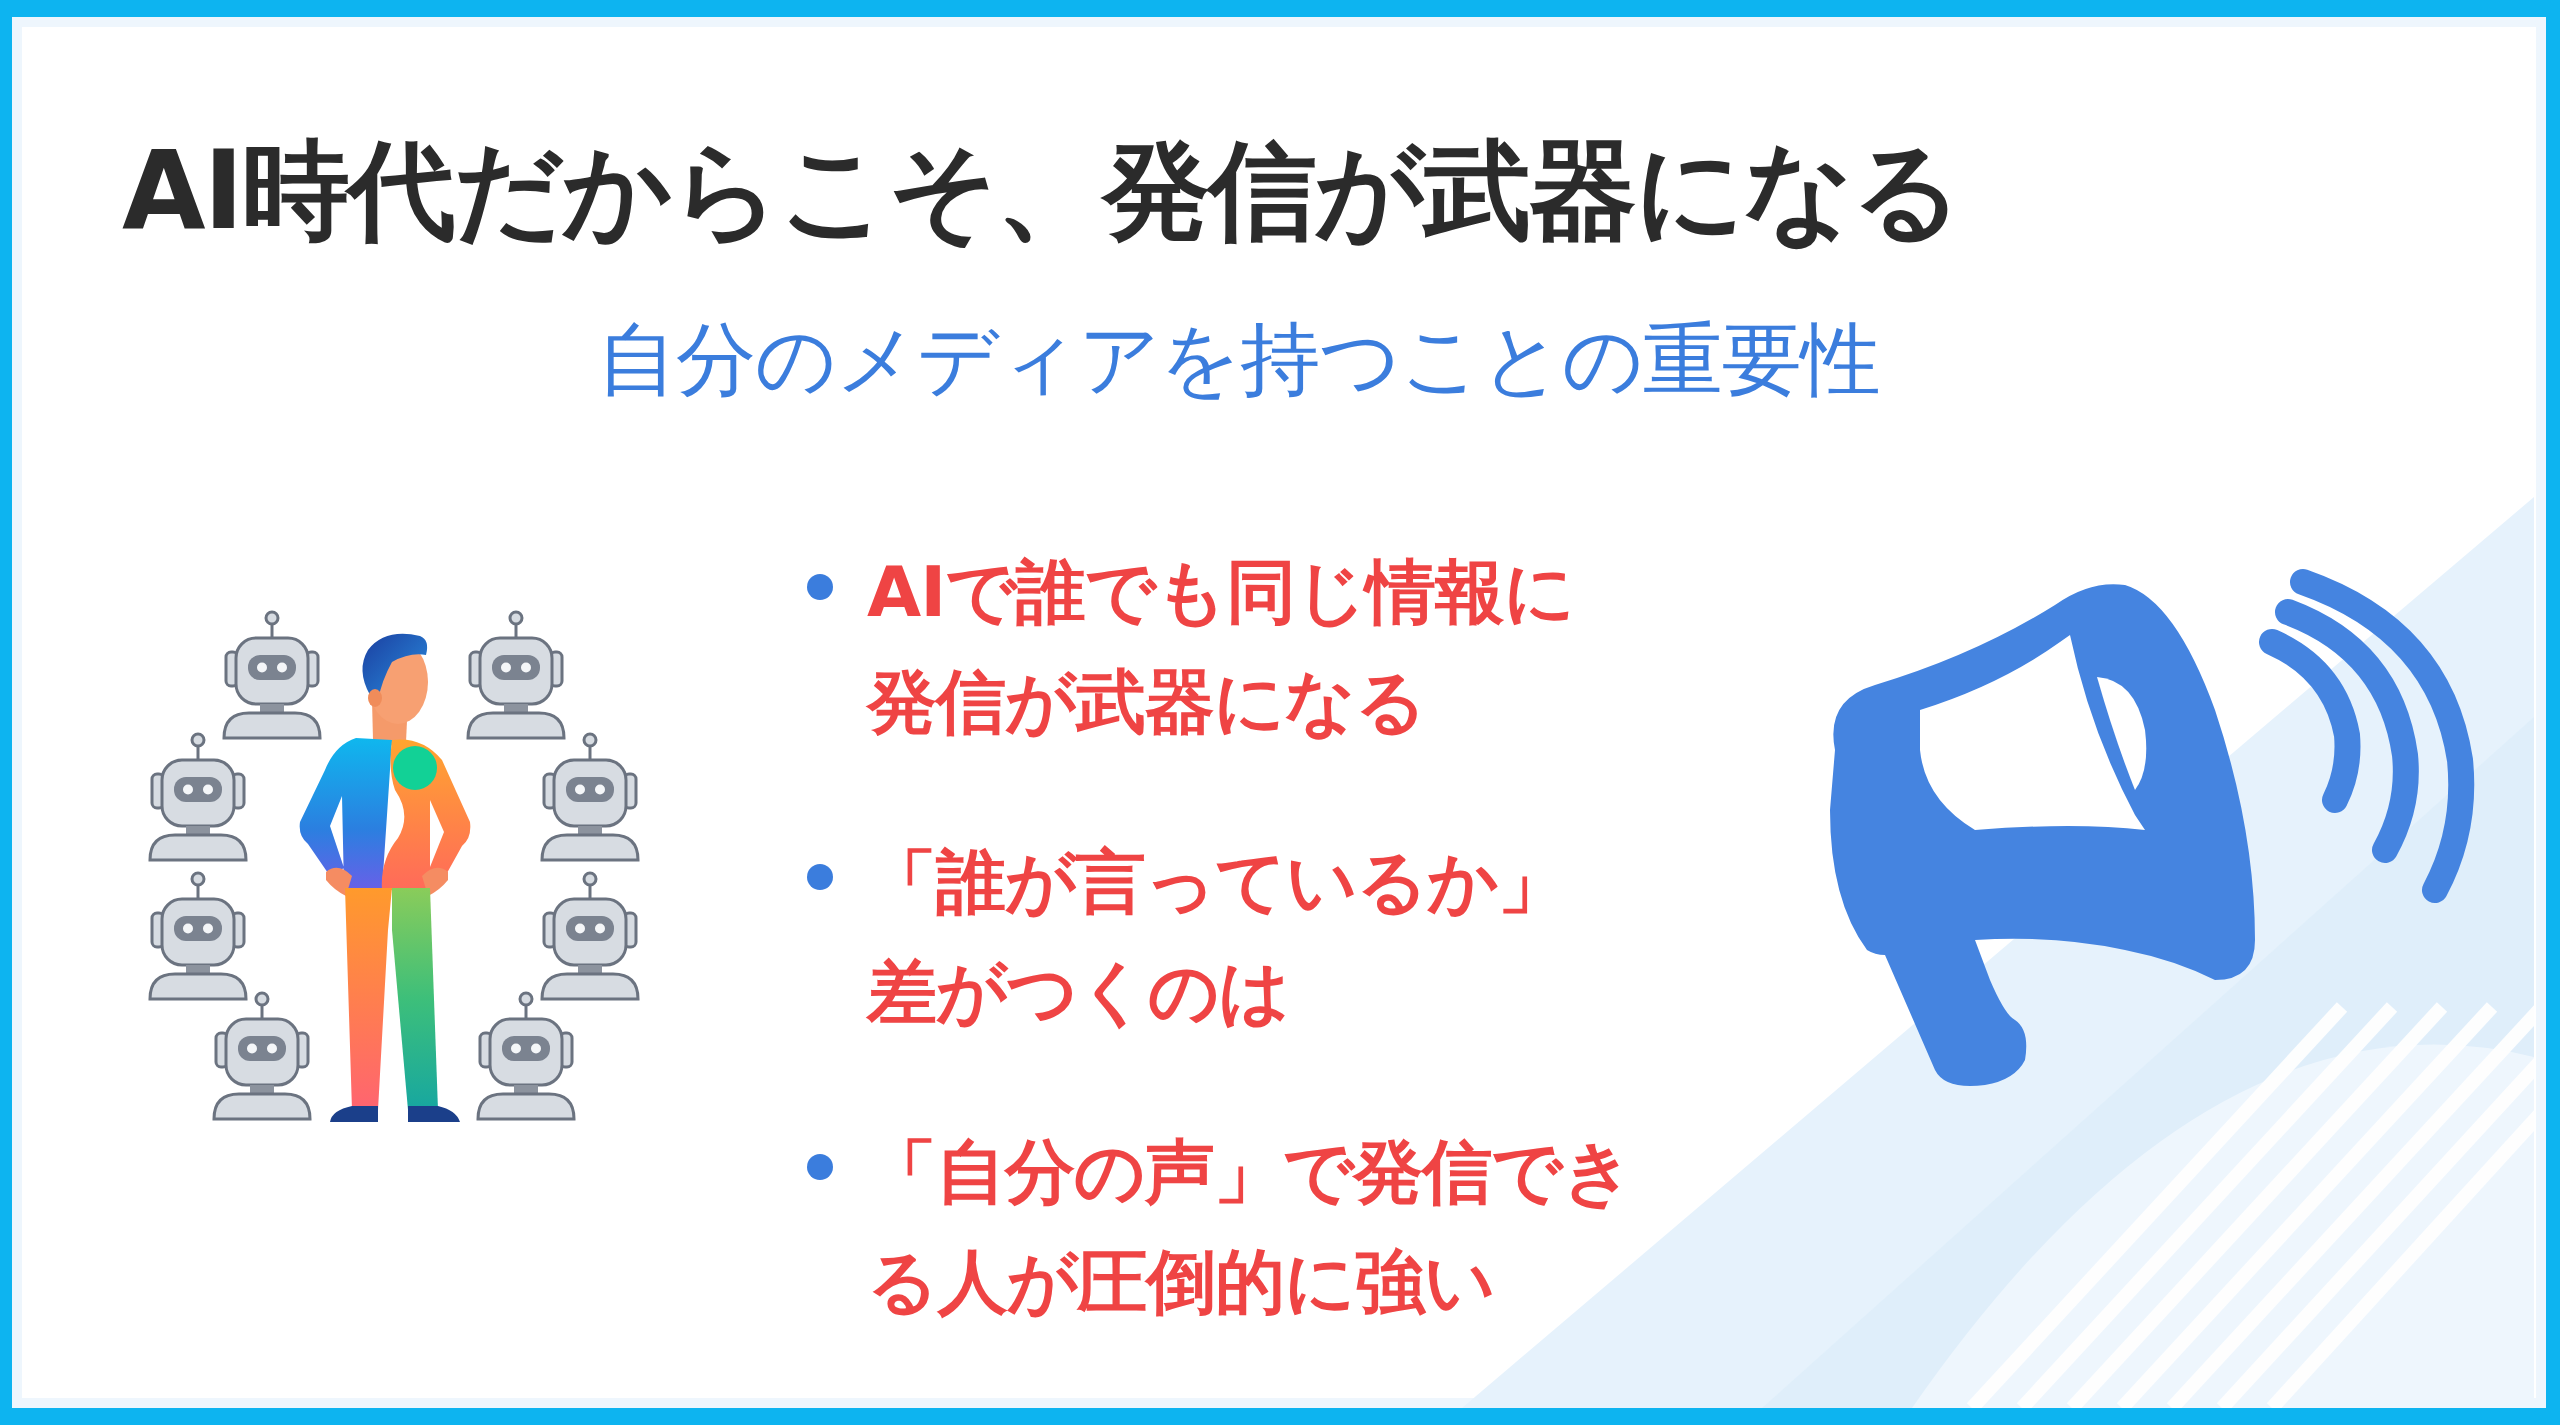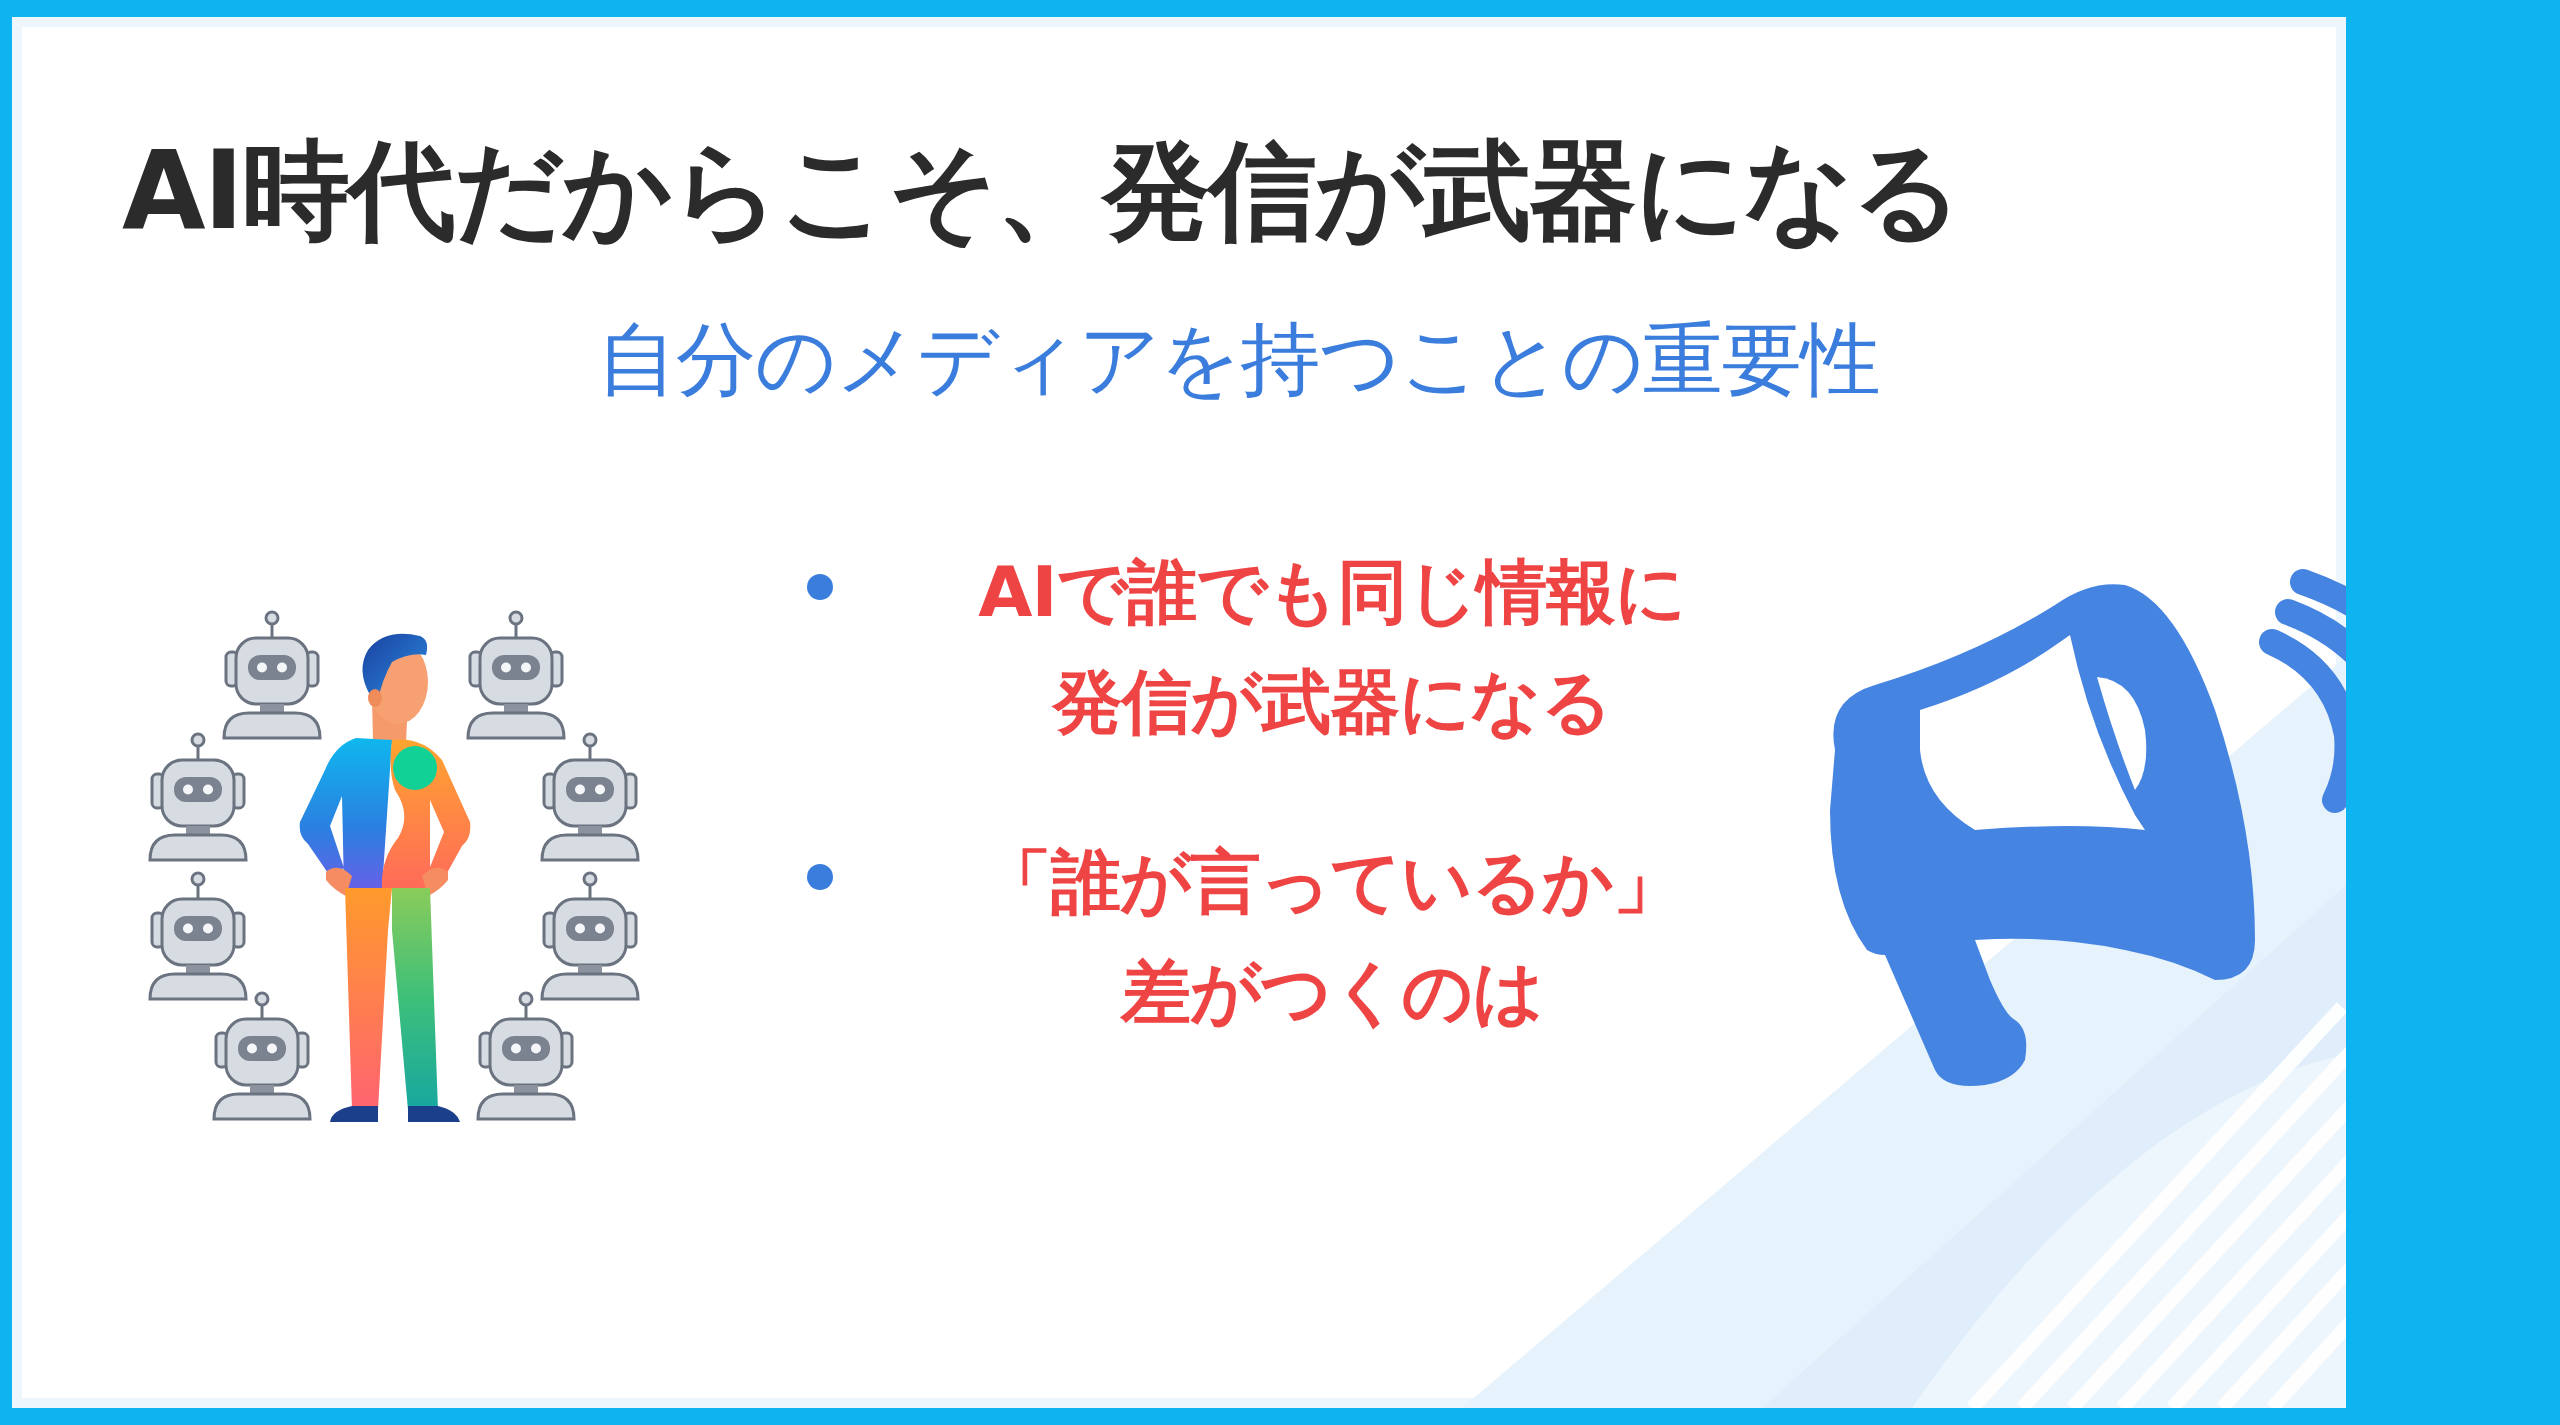--- a/index.html
+++ b/index.html
@@ -3,24 +3,23 @@
 <meta charset="utf-8">
 <style>
   html, body { margin:0; padding:0; }
   body {
     width:2560px; height:1425px; overflow:hidden;
     background:#0db4f0;
     font-family:"DejaVu Sans","Liberation Sans",sans-serif;
     position:relative;
   }
   .slide {
-    position:absolute; left:12px; top:17px; width:2334px; height:1391px;
+    position:absolute; left:12px; top:17px; width:2534px; height:1391px;
     background:#ffffff; overflow:hidden;
     box-shadow: inset 0 0 0 10px #eef6fd;
-    text-align: center;
   }
   .bg-deco { position:absolute; left:0; top:0; width:2522px; height:1391px; }
   .title {
     position:absolute; left:110px; top:120px;
     font-size:108px; font-weight:bold; color:#2b2b2b;
     letter-spacing:-2px; white-space:nowrap; line-height:1;
   }
   .subtitle {
     position:absolute; left:585px; top:303px;
     font-size:80px; font-weight:normal; color:#3b7ddd;
@@ -154,20 +153,25 @@
     <div class="bullet">
       <span class="dot"></span>
       <span class="line">AIで誰でも同じ情報に</span>
       <span class="line">発信が武器になる</span>
     </div>
     <div class="bullet">
       <span class="dot"></span>
       <span class="line">「誰が言っているか」</span>
       <span class="line">差がつくのは</span>
     </div>
+    <div class="bullet">
+      <span class="dot"></span>
+      <span class="line">「自分の声」で発信でき</span>
+      <span class="line">る人が圧倒的に強い</span>
+    </div>
   </div>
 
   <svg class="megaphone" viewBox="0 0 660 560">
     <g fill="#4584e0">
       <path d="M20,190 Q10,140 60,125 Q160,95 240,45 Q275,20 310,25 Q360,40 400,150 Q440,270 440,380 Q440,420 400,420 Q360,400 310,390 Q240,375 160,380 L175,420 Q190,455 200,460 Q215,470 210,500 Q200,520 170,525 Q130,530 120,510 L70,395 Q60,395 52,390 Q15,340 15,250 Z"></path>
     </g>
     <g fill="#ffffff">
       <path d="M105,150 Q185,125 245,82 L255,75 Q275,170 320,255 L330,270 Q260,262 160,270 Q110,240 105,190 Z"></path>
       <path d="M282,117 Q320,120 330,170 Q335,210 320,230 Q300,180 282,117 Z"></path>
     </g>

